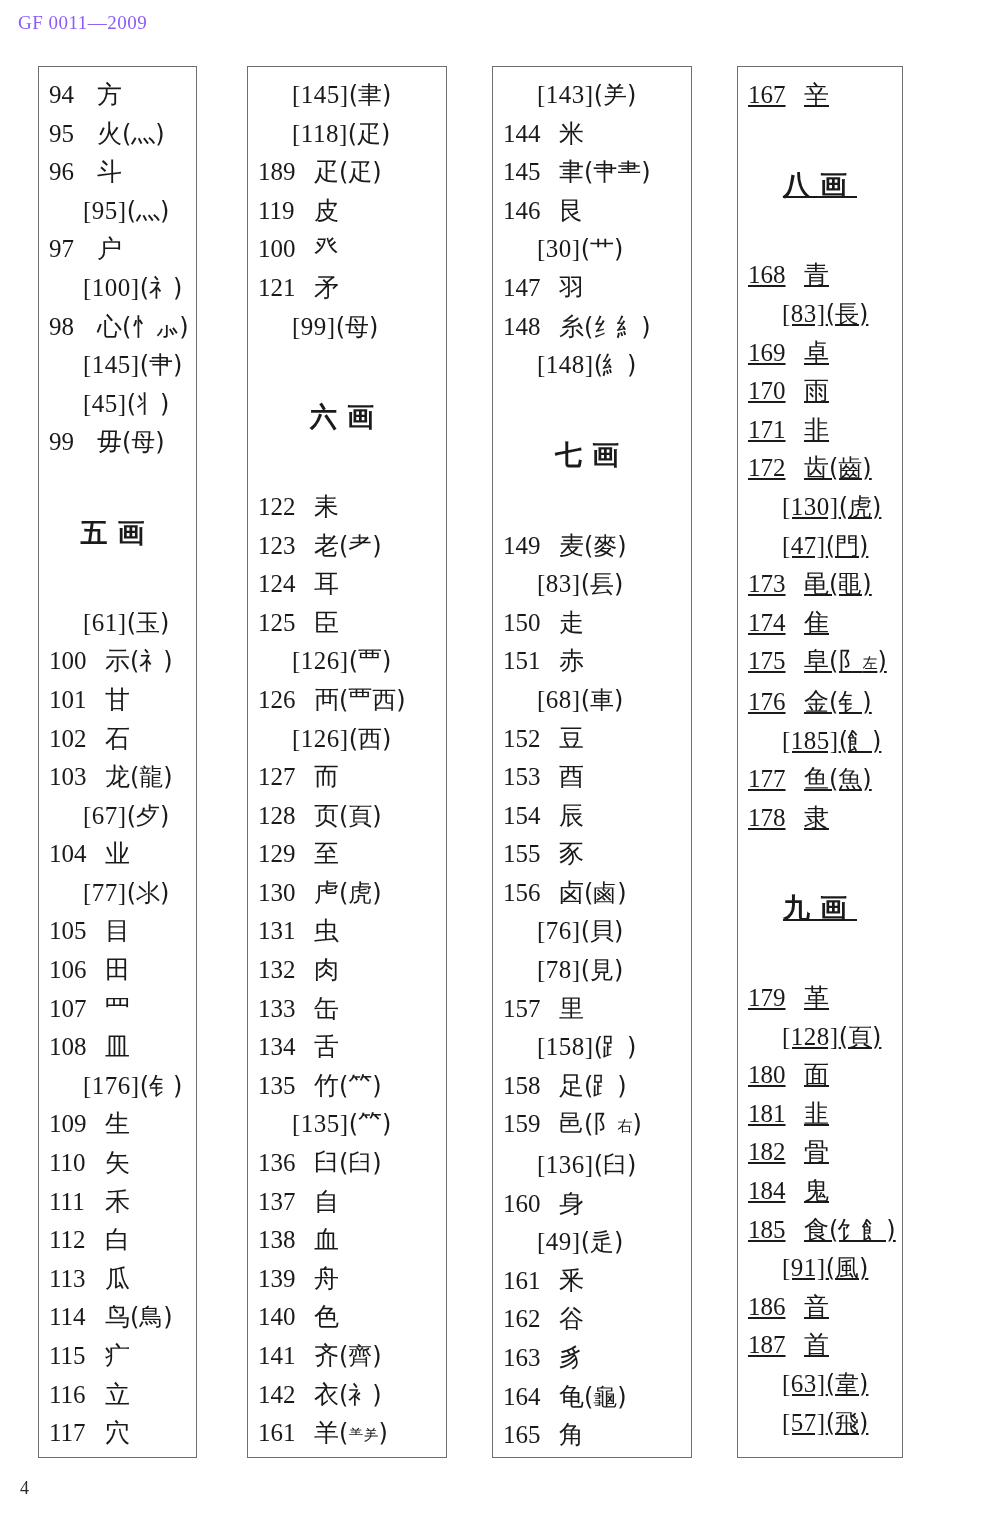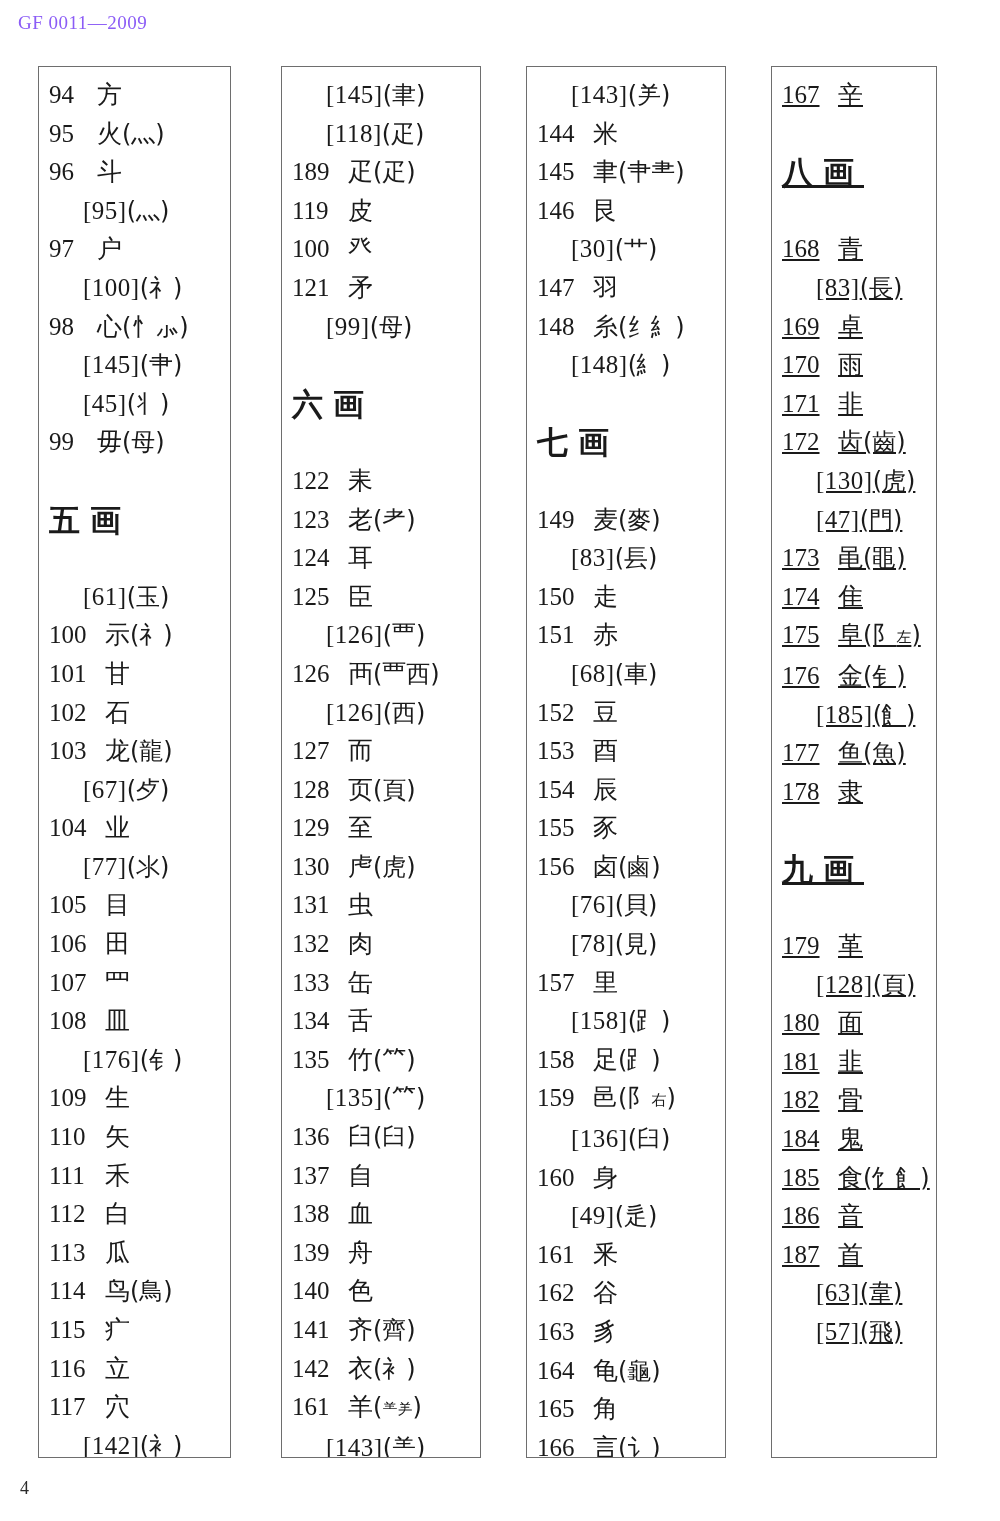--- a/index.html
+++ b/index.html
@@ -45,21 +45,21 @@
     justify-content: flex-start;
   }
   .col-box {
     box-sizing: border-box;
     border: 1px solid #6e6e6e;
     background: #ffffff;
     padding: 9px 10px 8px 10px;
     height: 1392px;
     overflow: hidden;
   }
-  .col-1 { width: 193px; margin-left: 38px; }
+  .col-1 { width: 159px; margin-left: 38px; }
   .col-2 { width: 200px; margin-left: 50px; }
   .col-3 { width: 200px; margin-left: 45px; }
   .col-4 { width: 166px; margin-left: 45px; text-decoration: underline; }
 
   .entry {
     display: flex;
     align-items: baseline;
     font-size: 25px;
     line-height: 38.6px;
     white-space: nowrap;
@@ -89,26 +89,26 @@
 
   .entry.ref {
     padding-left: 34px;
   }
   .entry.ref .num {
     min-width: 0;
     letter-spacing: 0.5px;
   }
 
   .stroke-heading {
-    font-size: 31px;
+    font-size: 27px;
     font-weight: bold;
-    text-align: left;
+    text-align: center;
     letter-spacing: 10px;
     padding: 0;
-    margin: 0;
+    margin: 13px;
     height: 38.6px;
     line-height: 38.6px;
     font-family: "DejaVu Sans", "Liberation Sans", sans-serif;
   }
   .spacer { height: 38.6px; }
 </style>
 </head>
 <body>
 
 <div class="page">
@@ -649,20 +649,24 @@
         </div>
         <div class="entry">
           <span class="num wide">184</span>
           <span class="glyph">鬼</span>
         </div>
         <div class="entry">
           <span class="num wide">185</span>
           <span class="glyph">食</span>
           <span class="variant">(饣飠)</span>
         </div>
+        <div class="entry ref">
+          <span class="num">[91]</span>
+          <span class="variant">(風)</span>
+        </div>
         <div class="entry">
           <span class="num wide">186</span>
           <span class="glyph">音</span>
         </div>
         <div class="entry">
           <span class="num wide">187</span>
           <span class="glyph">首</span>
         </div>
         <div class="entry ref">
           <span class="num">[63]</span>

